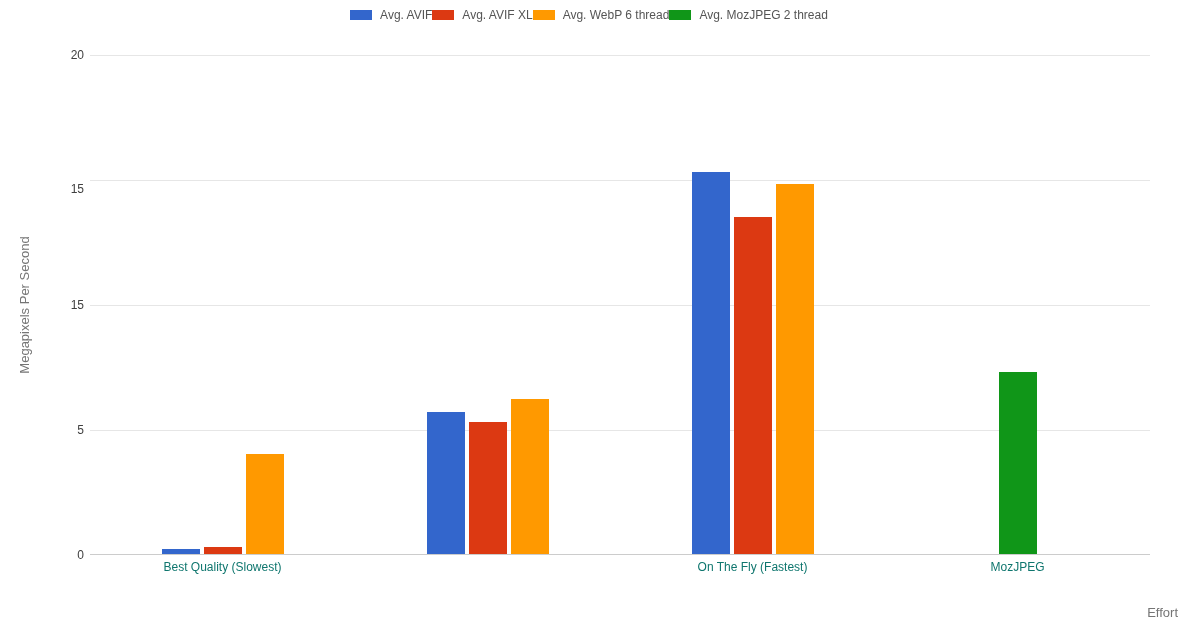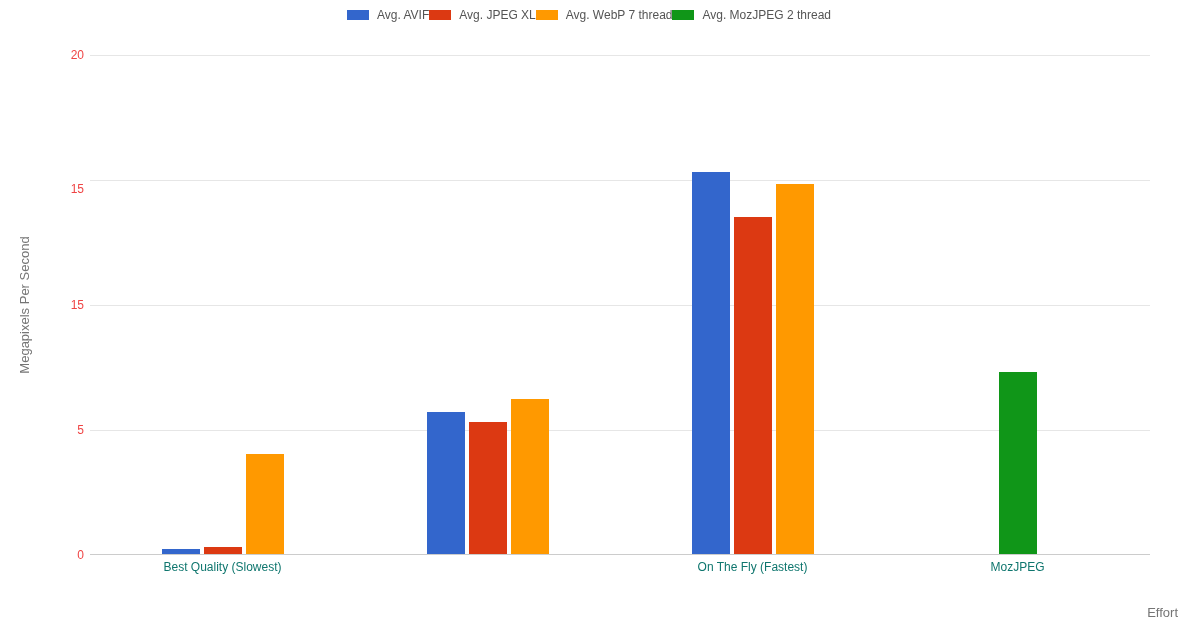--- a/index.html
+++ b/index.html
@@ -52,21 +52,21 @@
     right: 0;
     height: 0;
     border-top: 1px solid #e6e6e6;
   }
   .y-tick {
     position: absolute;
     left: 60px;
     width: 24px;
     text-align: right;
     font-size: 12px;
-    color: #ef4444;
+    color: #404040;
     transform: translateY(-50%);
   }
   .y-axis-title {
     position: absolute;
     left: 24px;
     top: 305px;
     transform: translate(-50%, -50%) rotate(-90deg);
     font-size: 13px;
     color: #757575;
     white-space: nowrap;
@@ -105,25 +105,25 @@
 
 <div class="chart-wrap">
 
   <div class="legend">
     <div class="legend-item">
       <span class="swatch" style="background:#3366cc"></span>
       <span>Avg. AVIF</span>
     </div>
     <div class="legend-item">
       <span class="swatch" style="background:#dc3912"></span>
-      <span>Avg. JPEG XL</span>
+      <span>Avg. AVIF XL</span>
     </div>
     <div class="legend-item">
       <span class="swatch" style="background:#ff9900"></span>
-      <span>Avg. WebP 7 thread</span>
+      <span>Avg. WebP 6 thread</span>
     </div>
     <div class="legend-item">
       <span class="swatch" style="background:#109618"></span>
       <span>Avg. MozJPEG 2 thread</span>
     </div>
   </div>
 
   <div class="y-axis-title">Megapixels Per Second</div>
 
   <div class="y-tick" style="top:555px">0</div>

